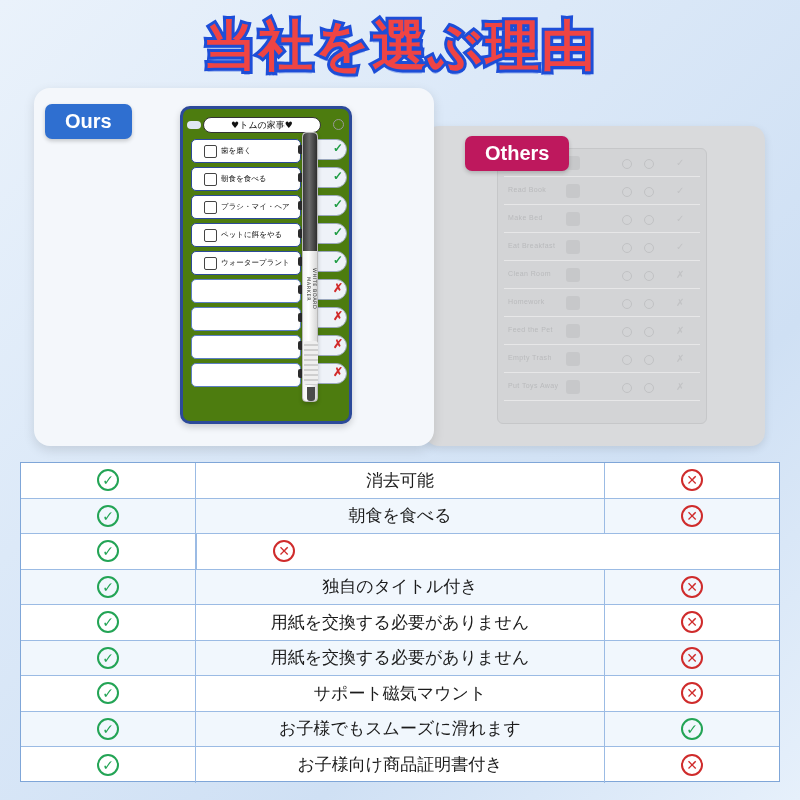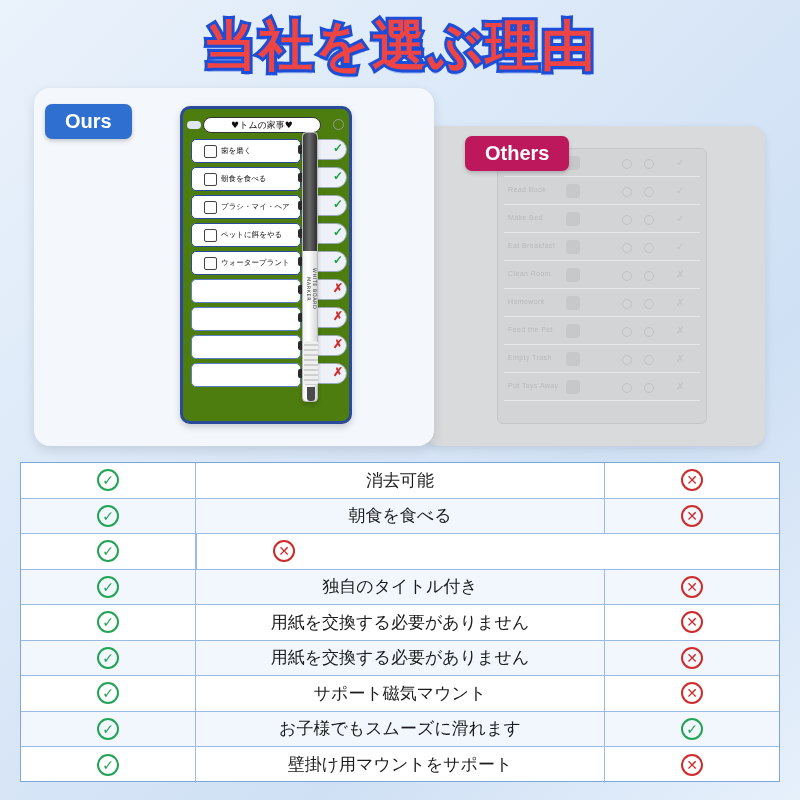--- a/index.html
+++ b/index.html
@@ -421,18 +421,18 @@
       </div>
       <div class="cell c-mid">お子様でもスムーズに滑れます</div>
       <div class="cell c-right">
         <span class="ico-ok">✓</span>
       </div>
     </div>
     <div class="row">
       <div class="cell c-left">
         <span class="ico-ok">✓</span>
       </div>
-      <div class="cell c-mid">壁掛け用マウントをサポート</div>
+      <div class="cell c-mid">お子様向け商品証明書付き</div>
       <div class="cell c-right">
         <span class="ico-no">✕</span>
       </div>
     </div>
   </div>
 
 </body></html>

